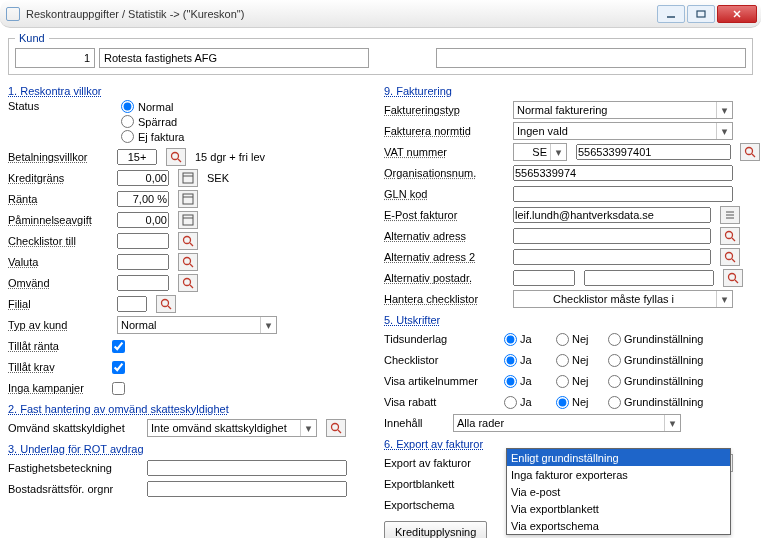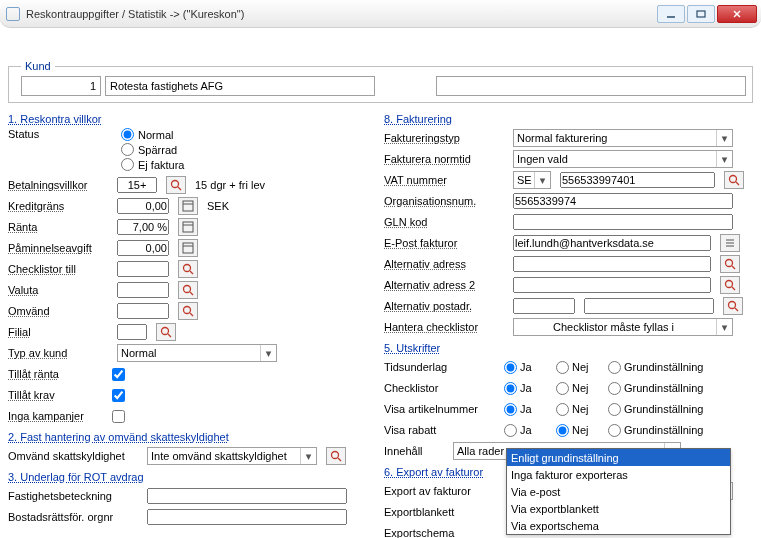--- a/index.html
+++ b/index.html
@@ -10,21 +10,21 @@
 .titlebar .ico { width: 14px; height: 14px; border: 1px solid #7aa3cc; border-radius: 2px; margin-right: 6px; position: relative; }
 .titlebar .title { flex: 1; color: #333; }
 .winbtns { display: flex; gap: 2px; }
 .winbtn { width: 28px; height: 18px; border: 1px solid #9fbcd8; border-radius: 2px; background: #eaf2fb; display:flex; align-items:center; justify-content:center; color:#2a4d6b; cursor:default;}
 .winbtn.close { background: linear-gradient(#e57373,#c62828); border-color:#b71c1c; color:#fff; font-weight:bold; width:40px;}
 .winbtn svg { width:10px; height:10px; }
 
 .content { padding: 4px 8px 8px 8px; }
 
 
-fieldset { border: 1px solid #bfbfbf; padding: 2px 6px 6px 12px; margin-top: 28px; }
+fieldset { border: 1px solid #bfbfbf; padding: 2px 6px 6px 6px; }
 fieldset legend { padding: 0 4px; color:#003399; }
 
 
 .kund-row { display:flex; gap:4px; margin-top:2px;}
 .kund-row input { height:20px; border:1px solid #a0a0a0; background:#fff; padding:0 4px;}
 .kund-id { width:80px; text-align:right;}
 .kund-name { width:270px;}
 .kund-extra { width:310px; margin-left:auto;}
 
 
@@ -268,39 +268,39 @@
           <div class="label" style="width:130px;">Fastighetsbeteckning</div>
           <input type="text" style="width: 200px;">
         </div>
     <div class="row">
           <div class="label" style="width:130px;">Bostadsrättsför. orgnr</div>
           <input type="text" style="width: 200px;">
         </div>
   </div>
 
   <div class="col right">
-    <div class="section-title">8. Fakturering</div>
+    <div class="section-title">9. Fakturering</div>
 
     <div class="row">
           <div class="label-r u">Faktureringstyp</div>
       <div class="dd" style="width:220px;">
             <span>Normal fakturering</span>
             <div class="arr">▾</div>
           </div>
     </div>
     <div class="row">
           <div class="label-r u">Fakturera normtid</div>
       <div class="dd" style="width:220px;">
             <span>Ingen vald</span>
             <div class="arr">▾</div>
           </div>
     </div>
     <div class="row">
           <div class="label-r u">VAT nummer</div>
-      <div class="dd" style="width:38px;">
+      <div class="dd" style="width:54px;text-align:right;">
             <span>SE</span>
             <div class="arr">▾</div>
           </div>
       <input type="text" style="width: 155px;" value="556533997401">
       <div class="iconbtn">
             <svg viewBox="0 0 12 12">
               <circle cx="5" cy="5" r="3.5" fill="none" stroke="#c0392b" stroke-width="1.3"></circle>
               <line x1="8" y1="8" x2="11" y2="11" stroke="#c0392b" stroke-width="1.3"></line>
             </svg>
           </div>

